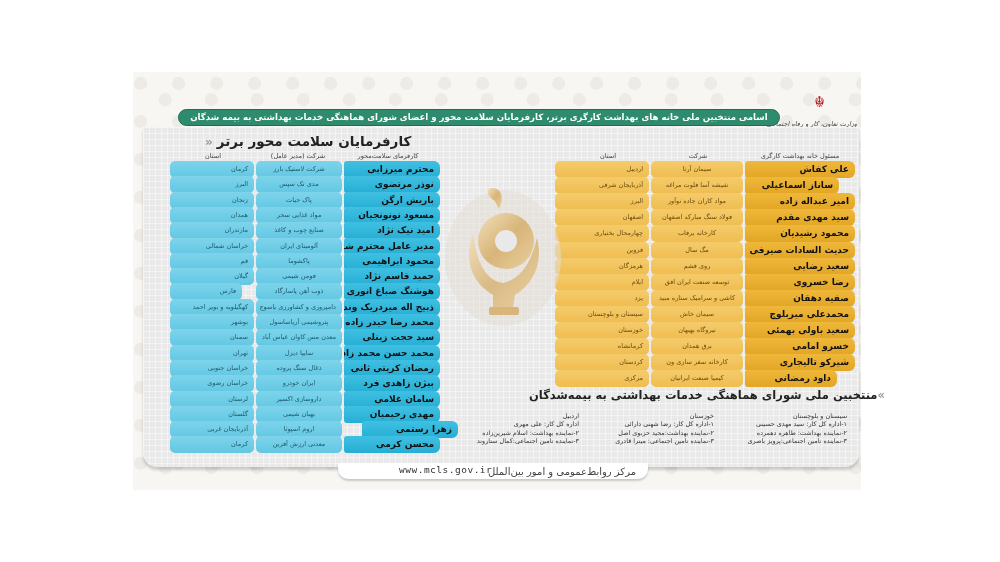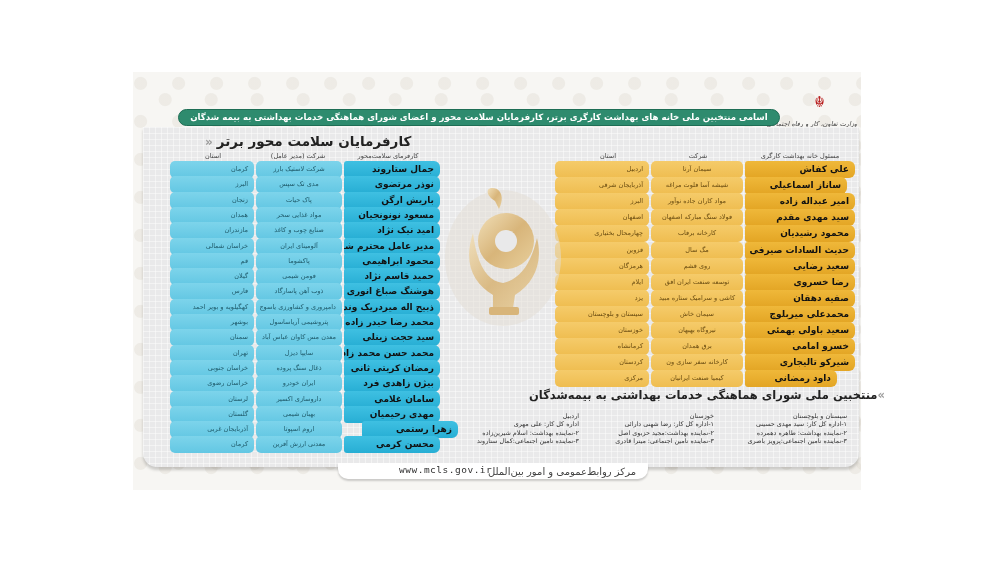--- a/index.html
+++ b/index.html
@@ -105,21 +105,21 @@
     <div class="col-head" style="left:510px; top:25px; width:90px;">شرکت</div>
     <div class="col-head" style="left:420px; top:25px; width:90px;">استان</div>
 
     <div class="table gold" id="gold-table" style="left:412px; top:34px; width:300px;">
         <div class="row" style="top: 0px; left: 0px; width: 100%;">
           <div class="cell name" style="left: 190px; width: 110px;">علی کفاش</div>
           <div class="cell co" style="left: 96px; width: 92px;">سیمان آرتا</div>
           <div class="cell prov" style="left: 0px; width: 94px;">اردبیل</div>
         </div>
         <div class="row" style="top: 16.1px; left: 0px; width: 100%;">
-          <div class="cell name" style="left: 190px; width: 102px;">ساناز اسماعیلی</div>
+          <div class="cell name" style="left: 190px; width: 94px;">ساناز اسماعیلی</div>
           <div class="cell co" style="left: 96px; width: 92px;">شیشه آسا فلوت مراغه</div>
           <div class="cell prov" style="left: 0px; width: 94px;">آذربایجان شرقی</div>
         </div>
         <div class="row" style="top: 32.2px; left: 0px; width: 100%;">
           <div class="cell name" style="left: 190px; width: 110px;">امیر عبداله زاده</div>
           <div class="cell co" style="left: 96px; width: 92px;">مواد کاران جاده نوآور</div>
           <div class="cell prov" style="left: 0px; width: 94px;">البرز</div>
         </div>
         <div class="row" style="top: 48.3px; left: 0px; width: 100%;">
           <div class="cell name" style="left: 190px; width: 110px;">سید مهدی مقدم</div>
@@ -180,21 +180,21 @@
 
     <div class="section-title" style="left:62px; top:6px;">
       <span>کارفرمایان سلامت محور برتر</span><span class="chev">«</span>
     </div>
     <div class="col-head" style="left:200px; top:25px; width:90px;">کارفرمای سلامت‌محور</div>
     <div class="col-head" style="left:110px; top:25px; width:90px;">شرکت (مدیر عامل)</div>
     <div class="col-head" style="left:25px; top:25px; width:90px;">استان</div>
 
     <div class="table blue" id="blue-table" style="left:27px; top:34px; width:270px;">
         <div class="row" style="top: 0px; left: 0px; width: 100%;">
-          <div class="cell name" style="left: 174px; width: 96px;">جمال ستاروند</div>
+          <div class="cell name" style="left: 174px; width: 96px;">محترم میرزایی</div>
           <div class="cell co" style="left: 86px; width: 86px;">شرکت لاستیک بارز</div>
           <div class="cell prov" style="left: 0px; width: 84px;">کرمان</div>
         </div>
         <div class="row" style="top: 15.3px; left: 0px; width: 100%;">
           <div class="cell name" style="left: 174px; width: 96px;">نوذر مرتضوی</div>
           <div class="cell co" style="left: 86px; width: 86px;">مدی تک سپس</div>
           <div class="cell prov" style="left: 0px; width: 84px;">البرز</div>
         </div>
         <div class="row" style="top: 30.6px; left: 0px; width: 100%;">
           <div class="cell name" style="left: 174px; width: 96px;">باریش ارگن</div>
@@ -222,21 +222,21 @@
           <div class="cell prov" style="left: 0px; width: 84px;">قم</div>
         </div>
         <div class="row" style="top: 107.1px; left: 0px; width: 100%;">
           <div class="cell name" style="left: 174px; width: 96px;">حمید قاسم نژاد</div>
           <div class="cell co" style="left: 86px; width: 86px;">فومن شیمی</div>
           <div class="cell prov" style="left: 0px; width: 84px;">گیلان</div>
         </div>
         <div class="row" style="top: 122.4px; left: 0px; width: 100%;">
           <div class="cell name" style="left: 174px; width: 96px;">هوشنگ صباغ انوری</div>
           <div class="cell co" style="left: 86px; width: 86px;">ذوب آهن پاسارگاد</div>
-          <div class="cell prov" style="left: 0px; width: 84px;">فارس</div>
+          <div class="cell prov" style="left: 0px; width: 72px;">فارس</div>
         </div>
         <div class="row" style="top: 137.7px; left: 0px; width: 100%;">
           <div class="cell name" style="left: 174px; width: 96px;">ذبیح اله میردریک وند</div>
           <div class="cell co" style="left: 86px; width: 86px;">دامپروری و کشاورزی یاسوج</div>
           <div class="cell prov" style="left: 0px; width: 84px;">کهگیلویه و بویر احمد</div>
         </div>
         <div class="row" style="top: 153px; left: 0px; width: 100%;">
           <div class="cell name" style="left: 174px; width: 96px;">محمد رضا حیدر زاده</div>
           <div class="cell co" style="left: 86px; width: 86px;">پتروشیمی آریاساسول</div>
           <div class="cell prov" style="left: 0px; width: 84px;">بوشهر</div>

